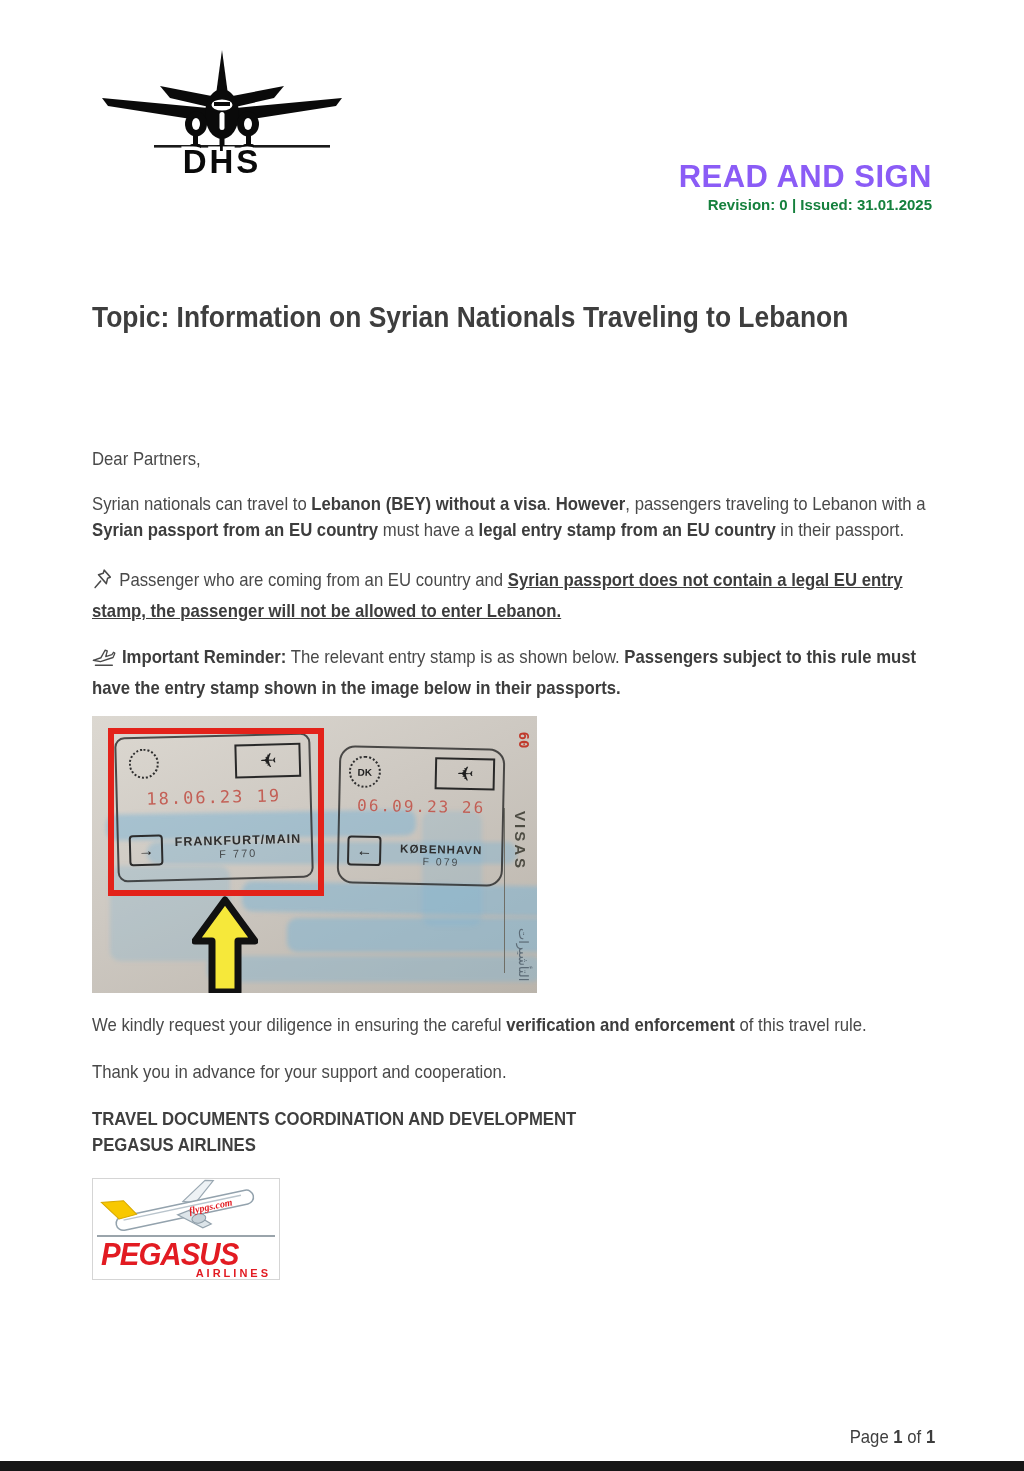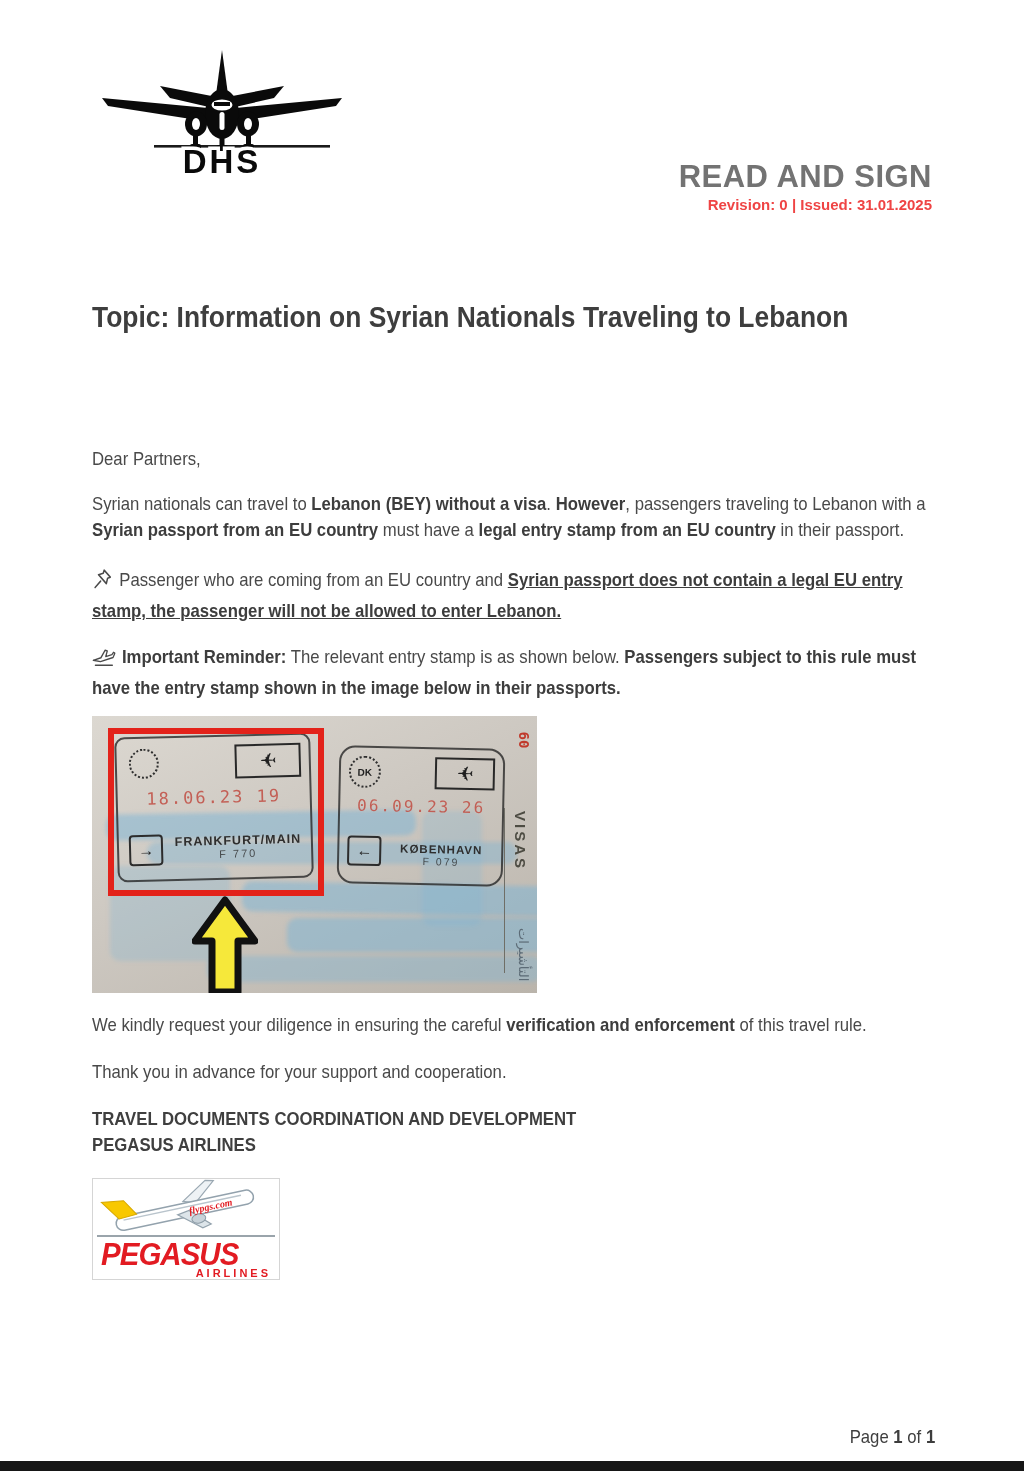--- a/index.html
+++ b/index.html
@@ -6,22 +6,22 @@
   .page{position:relative;width:1024px;height:1471px;background:#ffffff;overflow:hidden;
         font-family:"Liberation Sans",sans-serif;color:#474747;}
   .abs{position:absolute;}
   .cond{transform:scaleX(.88);transform-origin:0 0;width:960px;}
   .cond-r{transform:scaleX(.88);transform-origin:100% 0;}
   .body-text{font-size:19px;line-height:26px;color:#494949;}
   .b{font-weight:bold;color:#3d3d3d;}
   .u{text-decoration:underline;}
   
   .hdr{top:160px;right:92px;text-align:right;}
-  .hdr-title{font-size:31px;font-weight:bold;color:#737373;letter-spacing:.5px;line-height:34px;}
-  .hdr-rev{font-size:15px;font-weight:bold;color:#ef4444;margin-top:2px;}
+  .hdr-title{font-size:31px;font-weight:bold;color:#8b5cf6;letter-spacing:.5px;line-height:34px;}
+  .hdr-rev{font-size:15px;font-weight:bold;color:#15803d;margin-top:2px;}
   .doc-title{top:299px;left:92px;font-size:30px;font-weight:bold;color:#3e3e3e;line-height:36px;}
   .sig{font-weight:bold;color:#3f3f3f;}
   .para-icon{display:inline-block;vertical-align:-5px;margin-right:7px;}
   
   .photo{left:92px;top:716px;width:445px;height:277px;
          background:linear-gradient(155deg,#dcd8d1 0%,#cdc8c1 45%,#bab4ab 100%);overflow:hidden;}
   .streak{position:absolute;background:rgba(122,180,214,.5);border-radius:10px;filter:blur(2px);}
   .stamp{position:absolute;border:2.5px solid rgba(35,35,35,.78);color:#2c2c2c;}
   .stamp-left{left:24px;top:19px;width:192px;height:141px;border-radius:10px;transform:rotate(-1.5deg);}
   .stamp-right{left:246px;top:31px;width:162px;height:134px;border-radius:16px;transform:rotate(1.2deg);}

